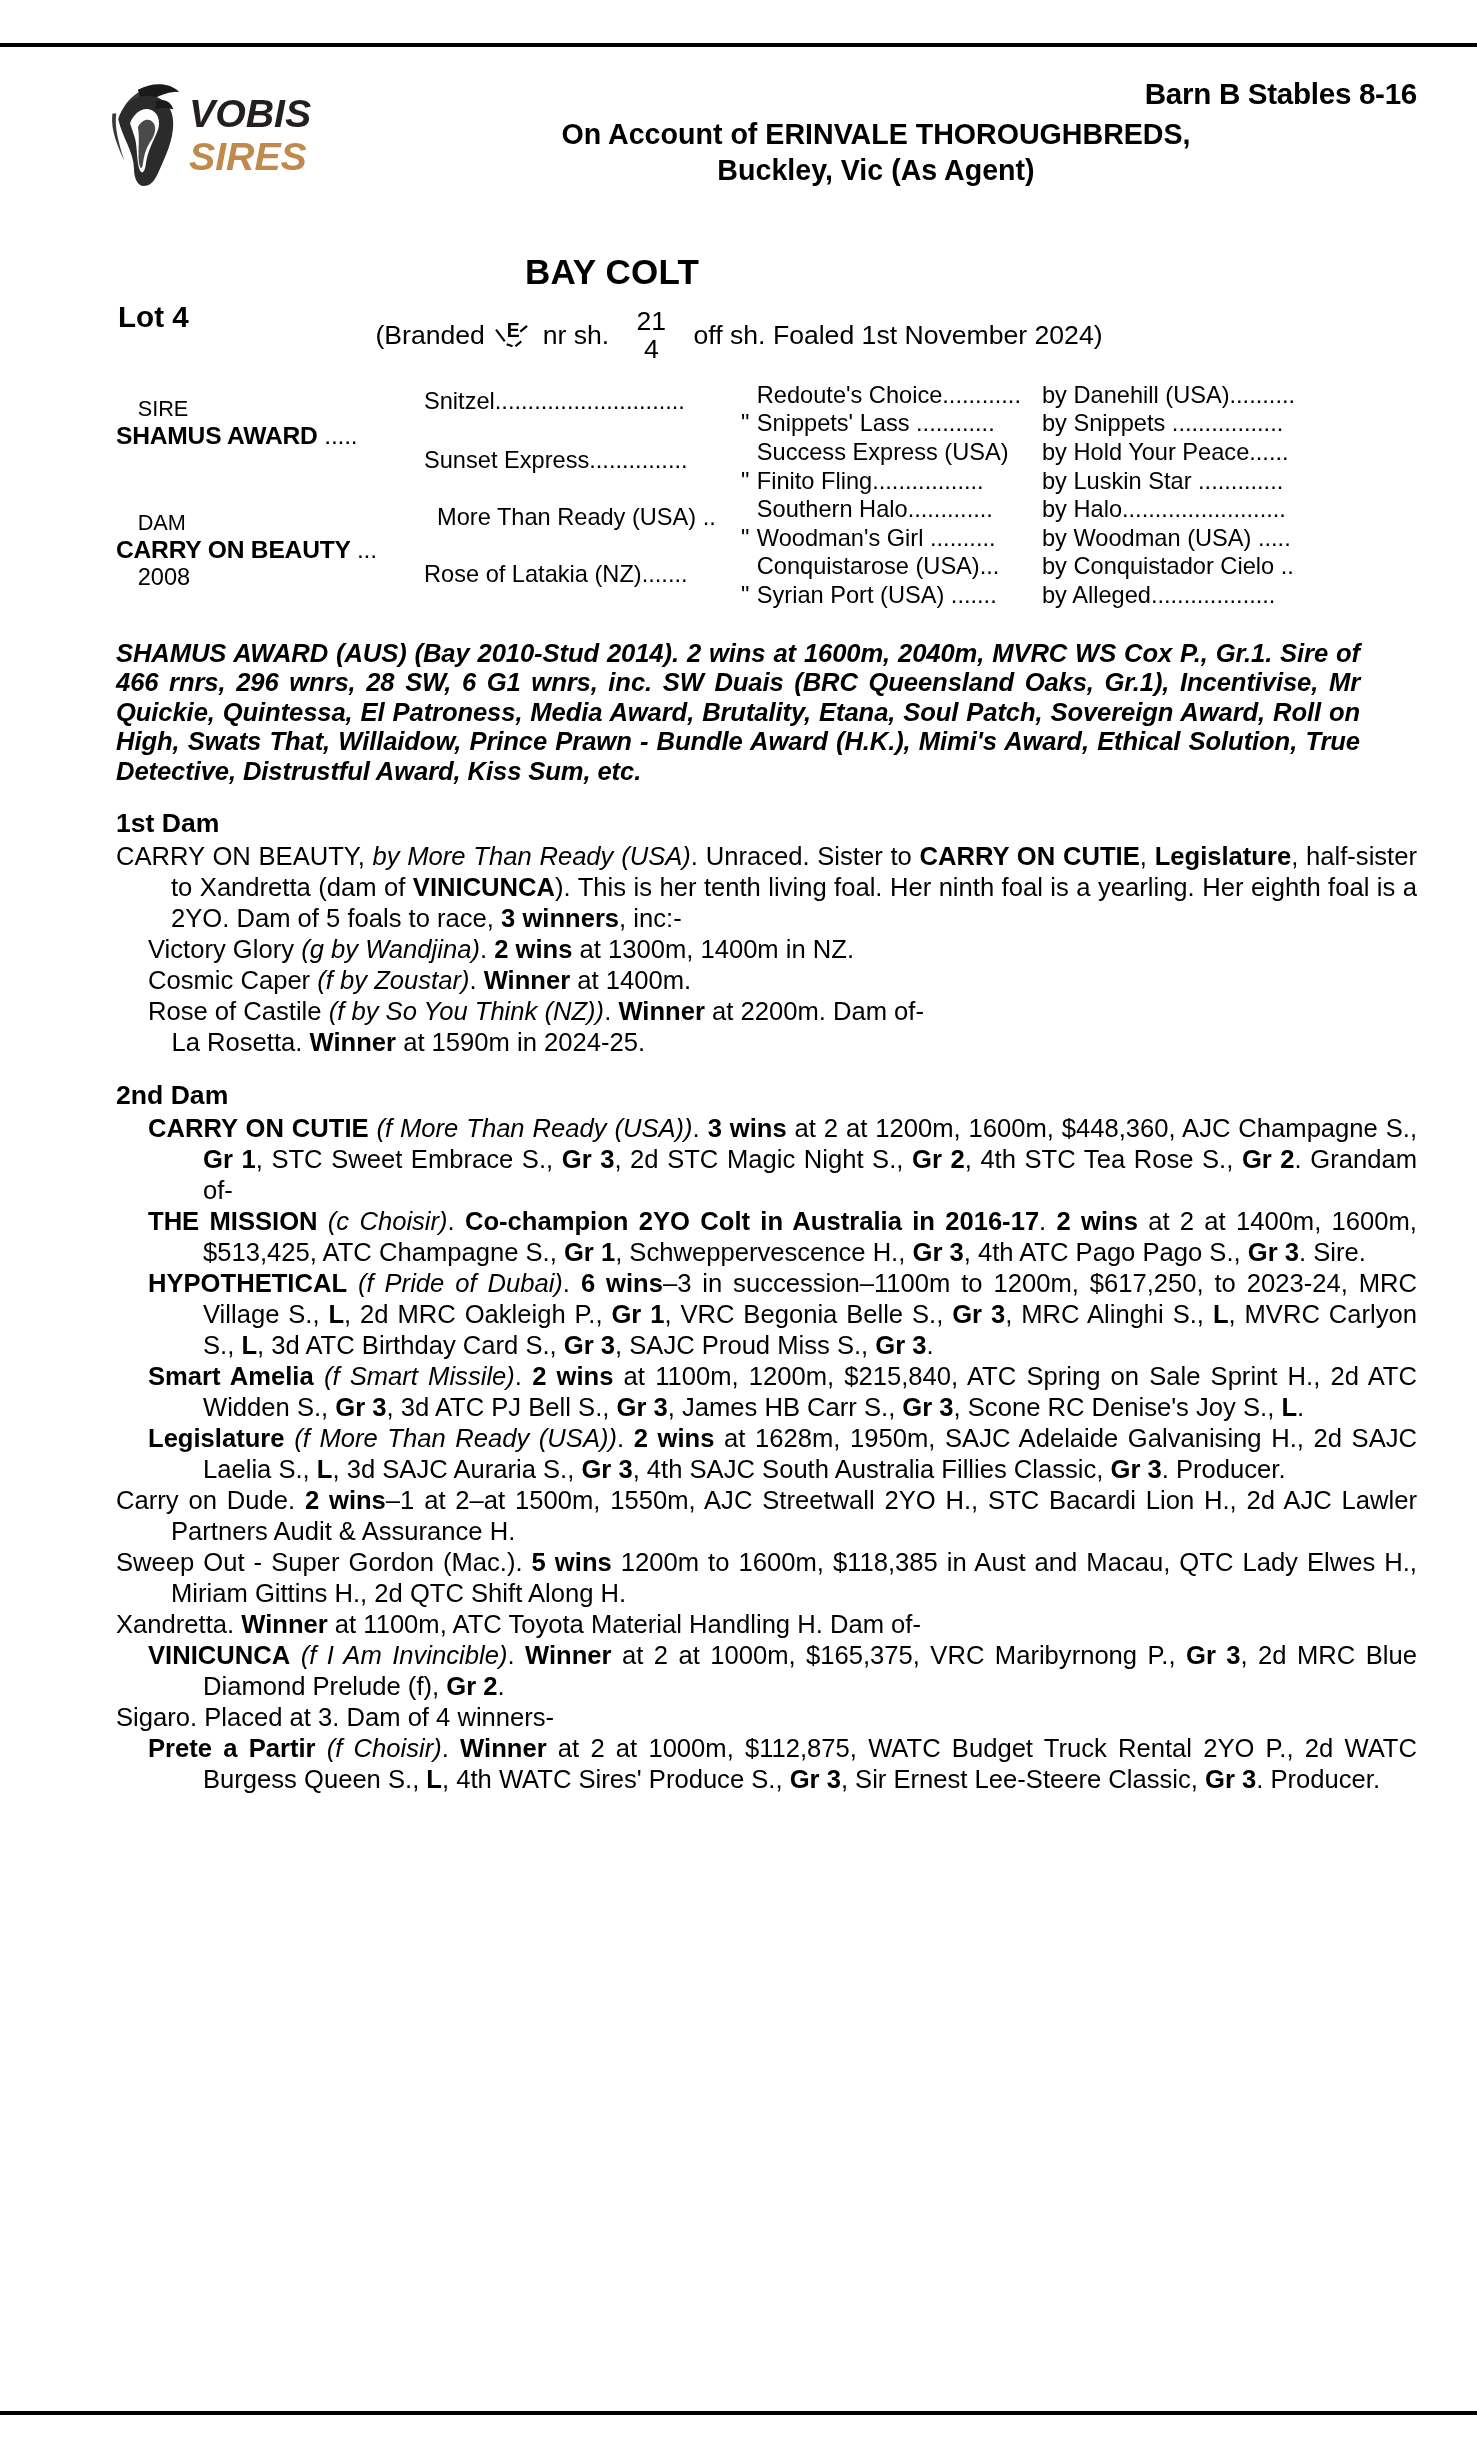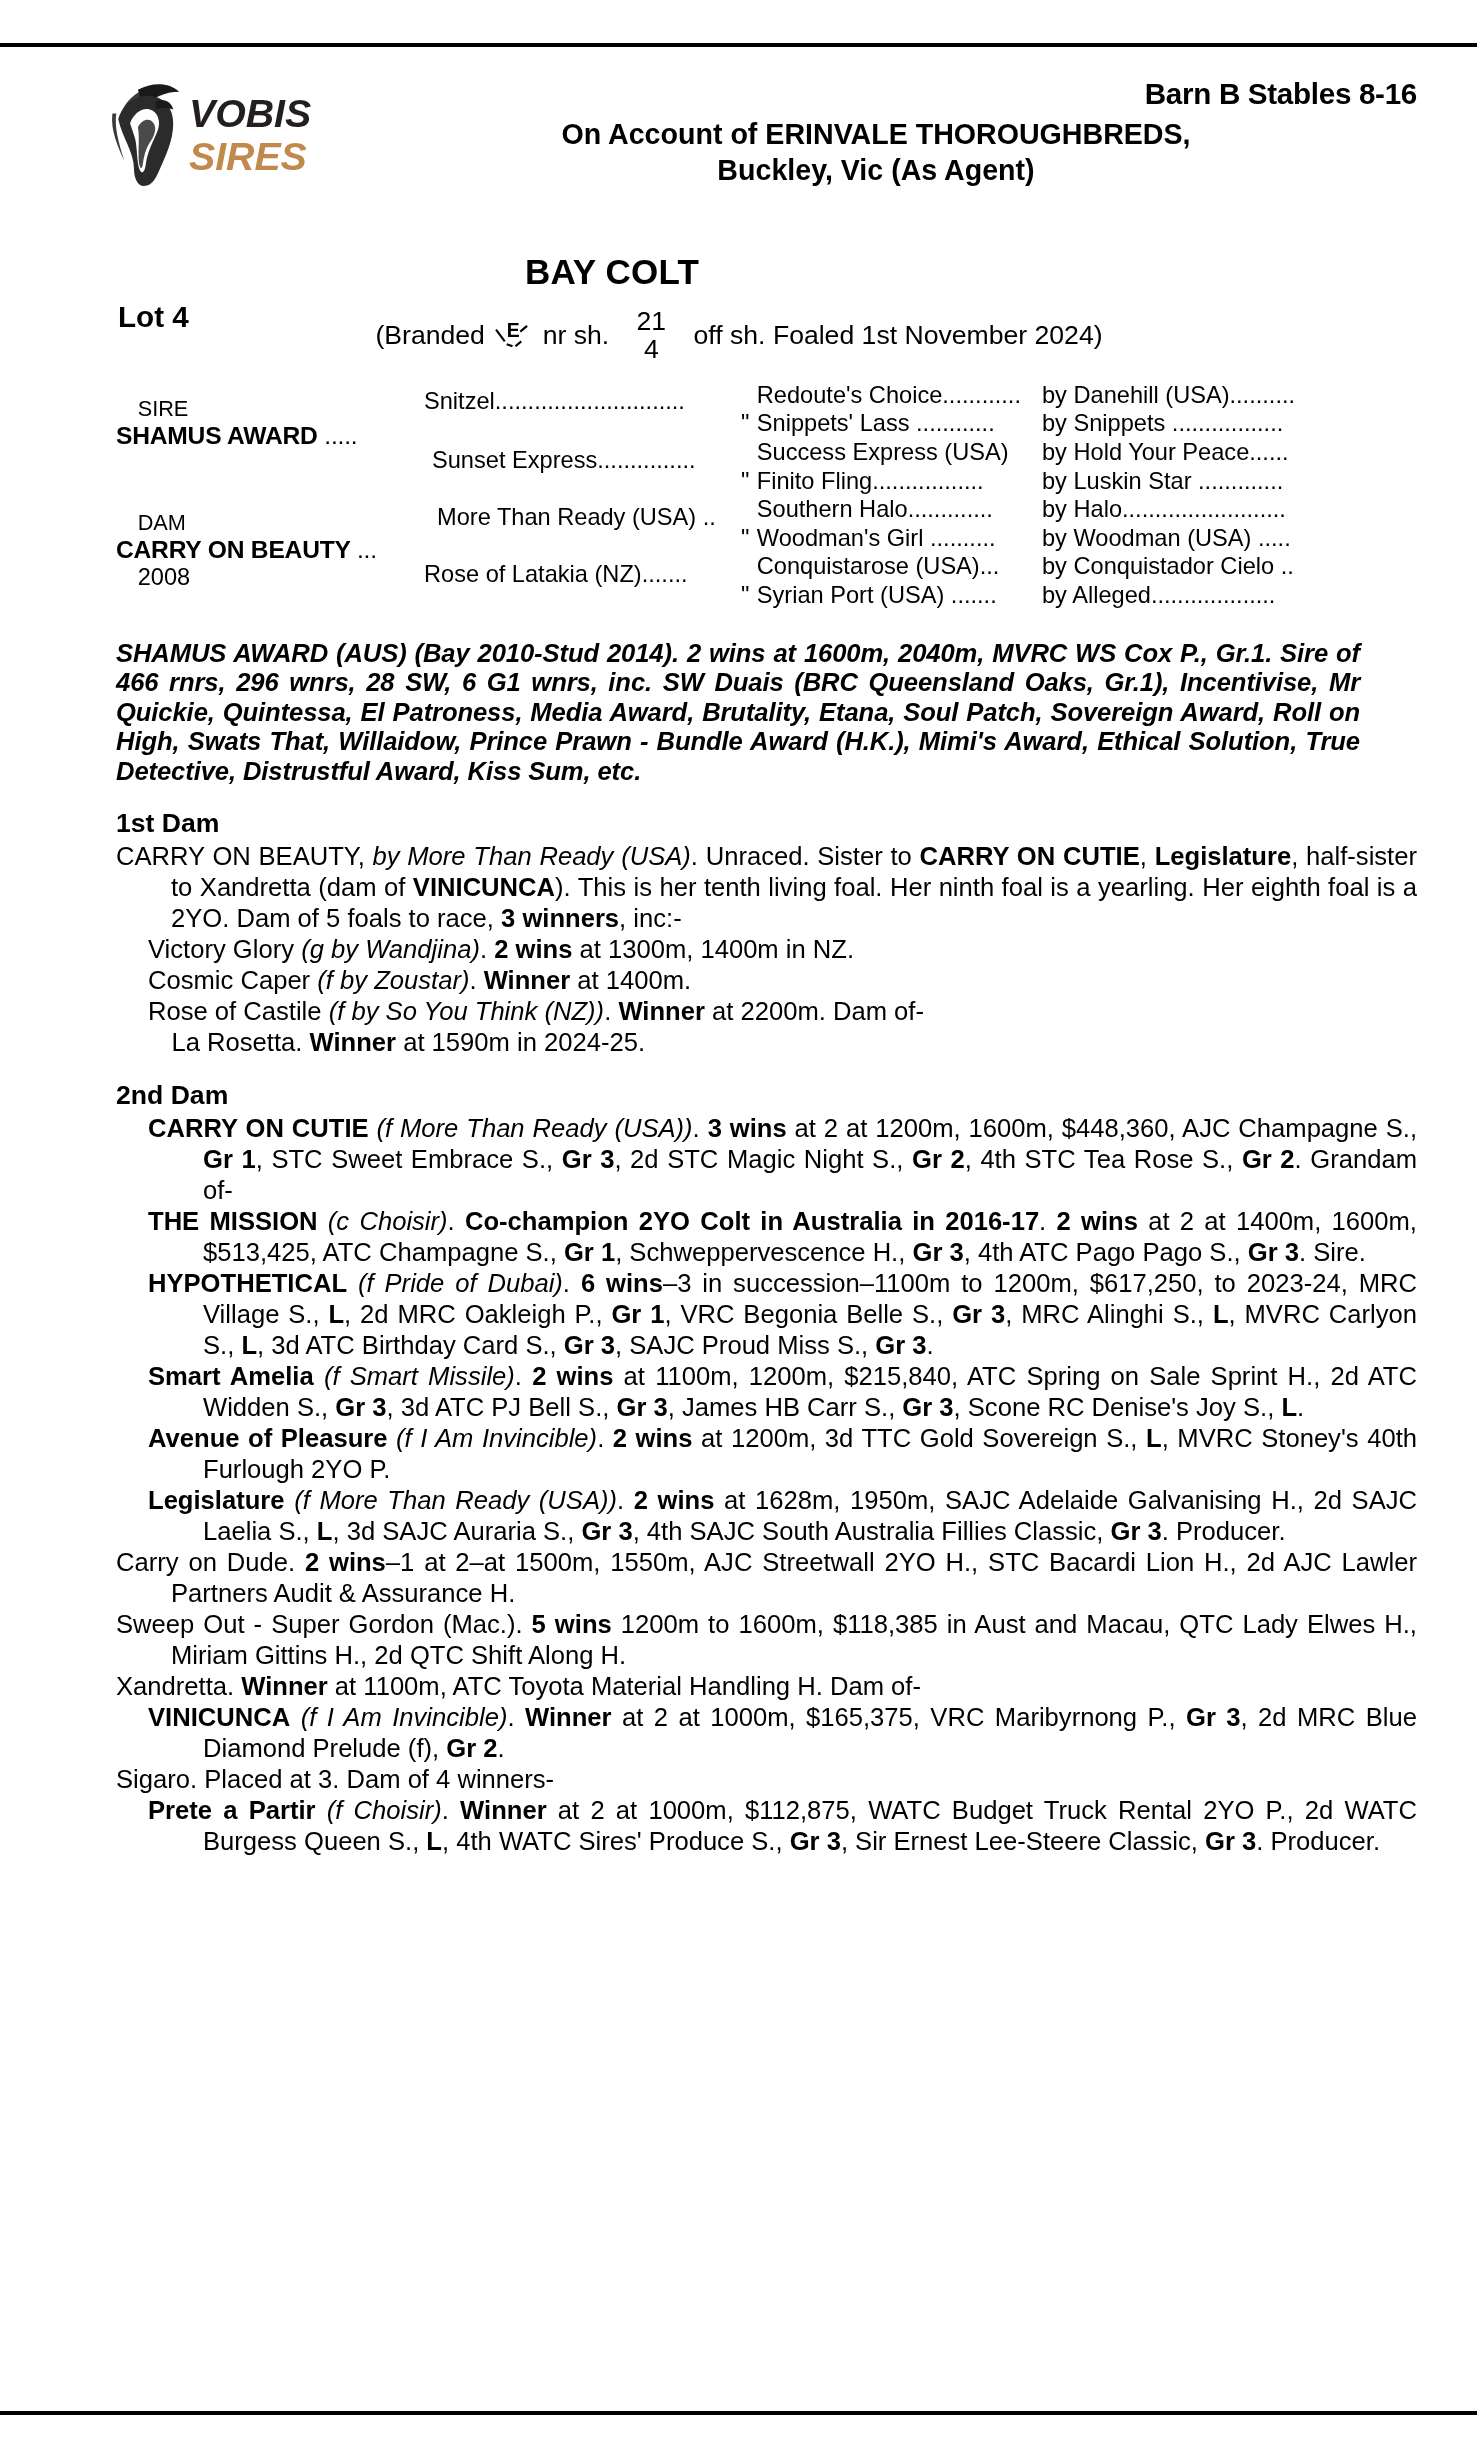--- a/index.html
+++ b/index.html
@@ -67,21 +67,21 @@
     font-size:21.7px;font-weight:normal;
   }
   .ped .parent-name{font-weight:bold;font-size:24.6px;letter-spacing:-0.2px;white-space:nowrap;}
   .ped .yob{font-size:23.6px;}
 
   .sireblk{position:absolute;left:0;top:13.8px;padding-left:21.7px;}
   .damblk{position:absolute;left:0;top:128px;padding-left:21.7px;}
   .sireblk .parent-name,.damblk .parent-name{margin-left:-21.7px;}
 
   .gp1{position:absolute;top:5.9px;left:0;white-space:nowrap;}
-  .gp2{position:absolute;top:65px;left:8px;white-space:nowrap;}
+  .gp2{position:absolute;top:65px;left:0;white-space:nowrap;}
   .gp3{position:absolute;top:122px;left:13px;white-space:nowrap;text-align:right;}
   .gp4{position:absolute;top:179px;left:0;white-space:nowrap;}
 
   .ggrow{position:absolute;left:0;white-space:nowrap;font-size:23.6px;}
   .ggrow.r0{top:0px;}   .ggrow.r1{top:28.6px;}
   .ggrow.r2{top:57px;}  .ggrow.r3{top:86px;}
   .ggrow.r4{top:114px;} .ggrow.r5{top:143px;}
   .ggrow.r6{top:171px;} .ggrow.r7{top:200px;}
   .ditto{display:inline-block;width:15.8px;}
 
@@ -260,21 +260,20 @@
 
     <div class="damhead">2nd Dam</div>
 
     <div class="blk">
 
       <div id="second-dam-entries">
           <div class="entry hang"><b>CARRY ON CUTIE</b> <i>(f More Than Ready (USA))</i><span>. <b>3 wins</b> at 2 at 1200m, 1600m, $448,360, AJC Champagne S., <b>Gr 1</b>, STC Sweet Embrace S., <b>Gr 3</b>, 2d STC Magic Night S., <b>Gr 2</b>, 4th STC Tea Rose S., <b>Gr 2</b>. Grandam of-</span></div>
           <div class="entry hang"><b>THE MISSION</b> <i>(c Choisir)</i><span>. <b>Co-champion 2YO Colt in Australia in 2016-17</b>. <b>2 wins</b> at 2 at 1400m, 1600m, $513,425, ATC Champagne S., <b>Gr 1</b>, Schweppervescence H., <b>Gr 3</b>, 4th ATC Pago Pago S., <b>Gr 3</b>. Sire.</span></div>
           <div class="entry hang"><b>HYPOTHETICAL</b> <i>(f Pride of Dubai)</i><span>. <b>6 wins</b>–3 in succession–1100m to 1200m, $617,250, to 2023-24, MRC Village S., <b>L</b>, 2d MRC Oakleigh P., <b>Gr 1</b>, VRC Begonia Belle S., <b>Gr 3</b>, MRC Alinghi S., <b>L</b>, MVRC Carlyon S., <b>L</b>, 3d ATC Birthday Card S., <b>Gr 3</b>, SAJC Proud Miss S., <b>Gr 3</b>.</span></div>
           <div class="entry hang"><b>Smart Amelia</b> <i>(f Smart Missile)</i><span>. <b>2 wins</b> at 1100m, 1200m, $215,840, ATC Spring on Sale Sprint H., 2d ATC Widden S., <b>Gr 3</b>, 3d ATC PJ Bell S., <b>Gr 3</b>, James HB Carr S., <b>Gr 3</b>, Scone RC Denise's Joy S., <b>L</b>.</span></div>
-          <div class="entry hang"><b>Avenue of Pleasure</b> <i>(f I Am Invincible)</i><span>. <b>2 wins</b> at 1200m, 3d TTC Gold Sovereign S., <b>L</b>, MVRC Stoney's 40th Furlough 2YO P.</span></div>
           <div class="entry hang"><b>Legislature</b> <i>(f More Than Ready (USA))</i><span>. <b>2 wins</b> at 1628m, 1950m, SAJC Adelaide Galvanising H., 2d SAJC Laelia S., <b>L</b>, 3d SAJC Auraria S., <b>Gr 3</b>, 4th SAJC South Australia Fillies Classic, <b>Gr 3</b>. Producer.</span></div>
           <div class="lvl0 hang"><span>Carry on Dude.</span><span> <b>2 wins</b>–1 at 2–at 1500m, 1550m, AJC Streetwall 2YO H., STC Bacardi Lion H., 2d AJC Lawler Partners Audit &amp; Assurance H.</span></div>
           <div class="lvl0 hang"><span>Sweep Out - Super Gordon (Mac.).</span><span> <b>5 wins</b> 1200m to 1600m, $118,385 in Aust and Macau, QTC Lady Elwes H., Miriam Gittins H., 2d QTC Shift Along H.</span></div>
           <div class="lvl0 hang"><span>Xandretta.</span><span> <b>Winner</b> at 1100m, ATC Toyota Material Handling H. Dam of-</span></div>
           <div class="entry hang"><b>VINICUNCA</b> <i>(f I Am Invincible)</i><span>. <b>Winner</b> at 2 at 1000m, $165,375, VRC Maribyrnong P., <b>Gr 3</b>, 2d MRC Blue Diamond Prelude (f), <b>Gr 2</b>.</span></div>
           <div class="lvl0 hang"><span>Sigaro.</span><span> Placed at 3. Dam of 4 winners-</span></div>
           <div class="entry hang"><b>Prete a Partir</b> <i>(f Choisir)</i><span>. <b>Winner</b> at 2 at 1000m, $112,875, WATC Budget Truck Rental 2YO P., 2d WATC Burgess Queen S., <b>L</b>, 4th WATC Sires' Produce S., <b>Gr 3</b>, Sir Ernest Lee-Steere Classic, <b>Gr 3</b>. Producer.</span></div>
         </div>
     </div>
 

